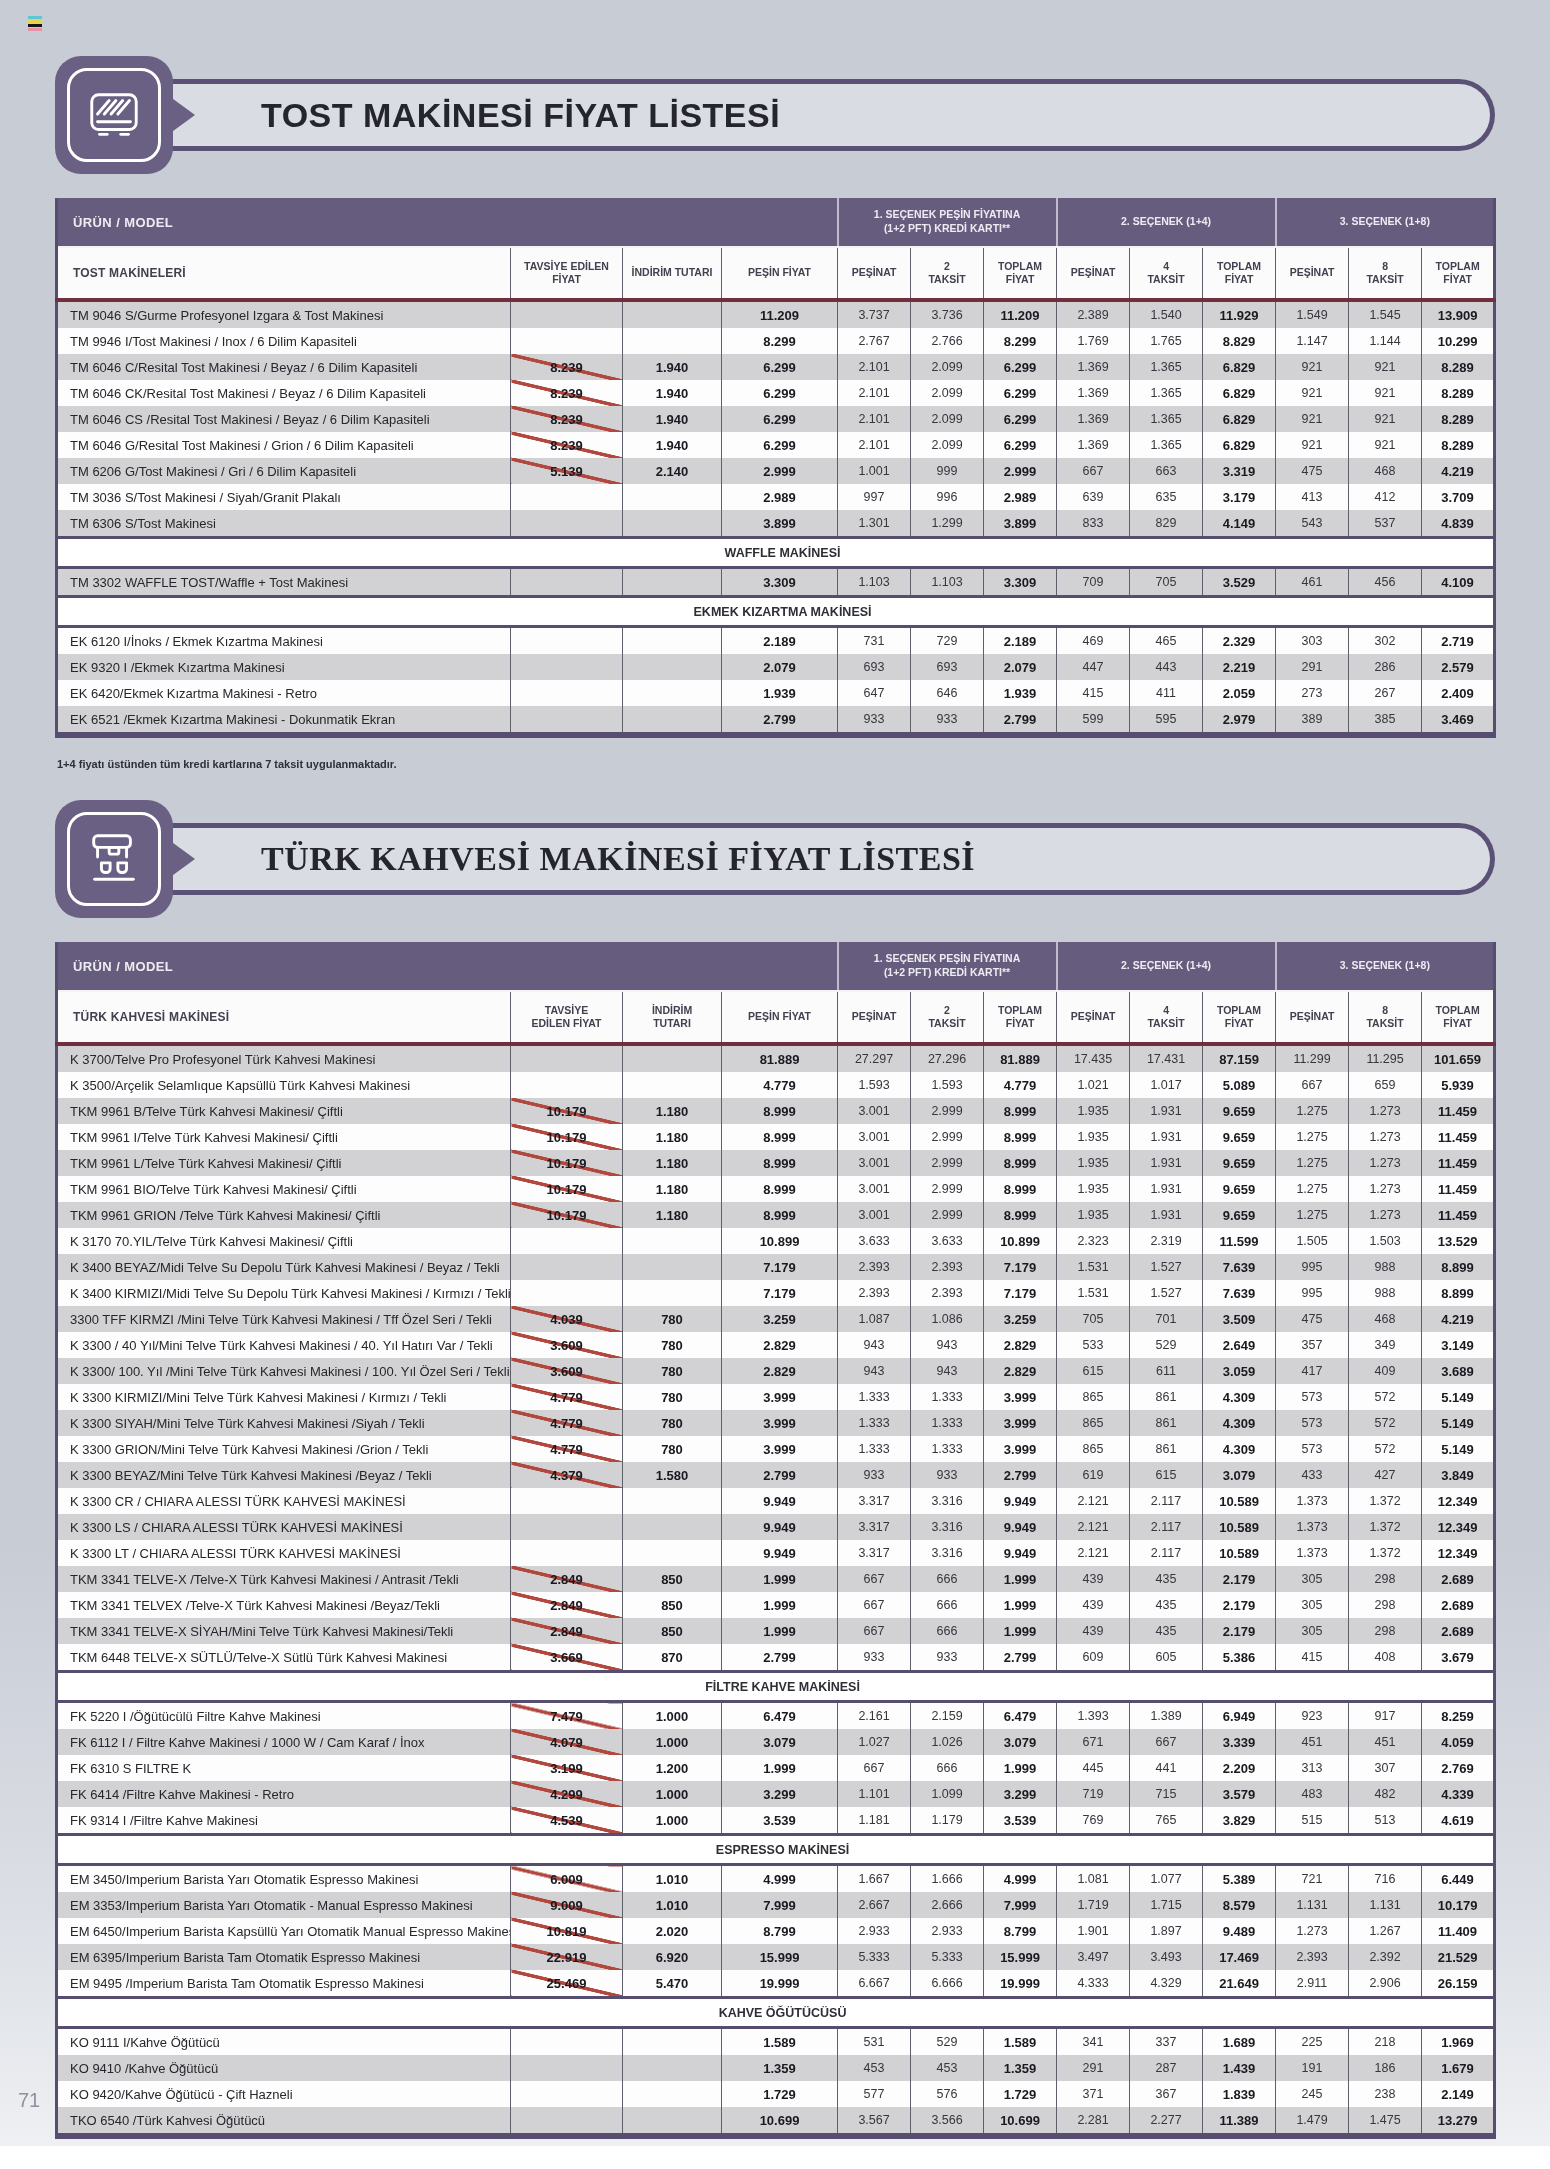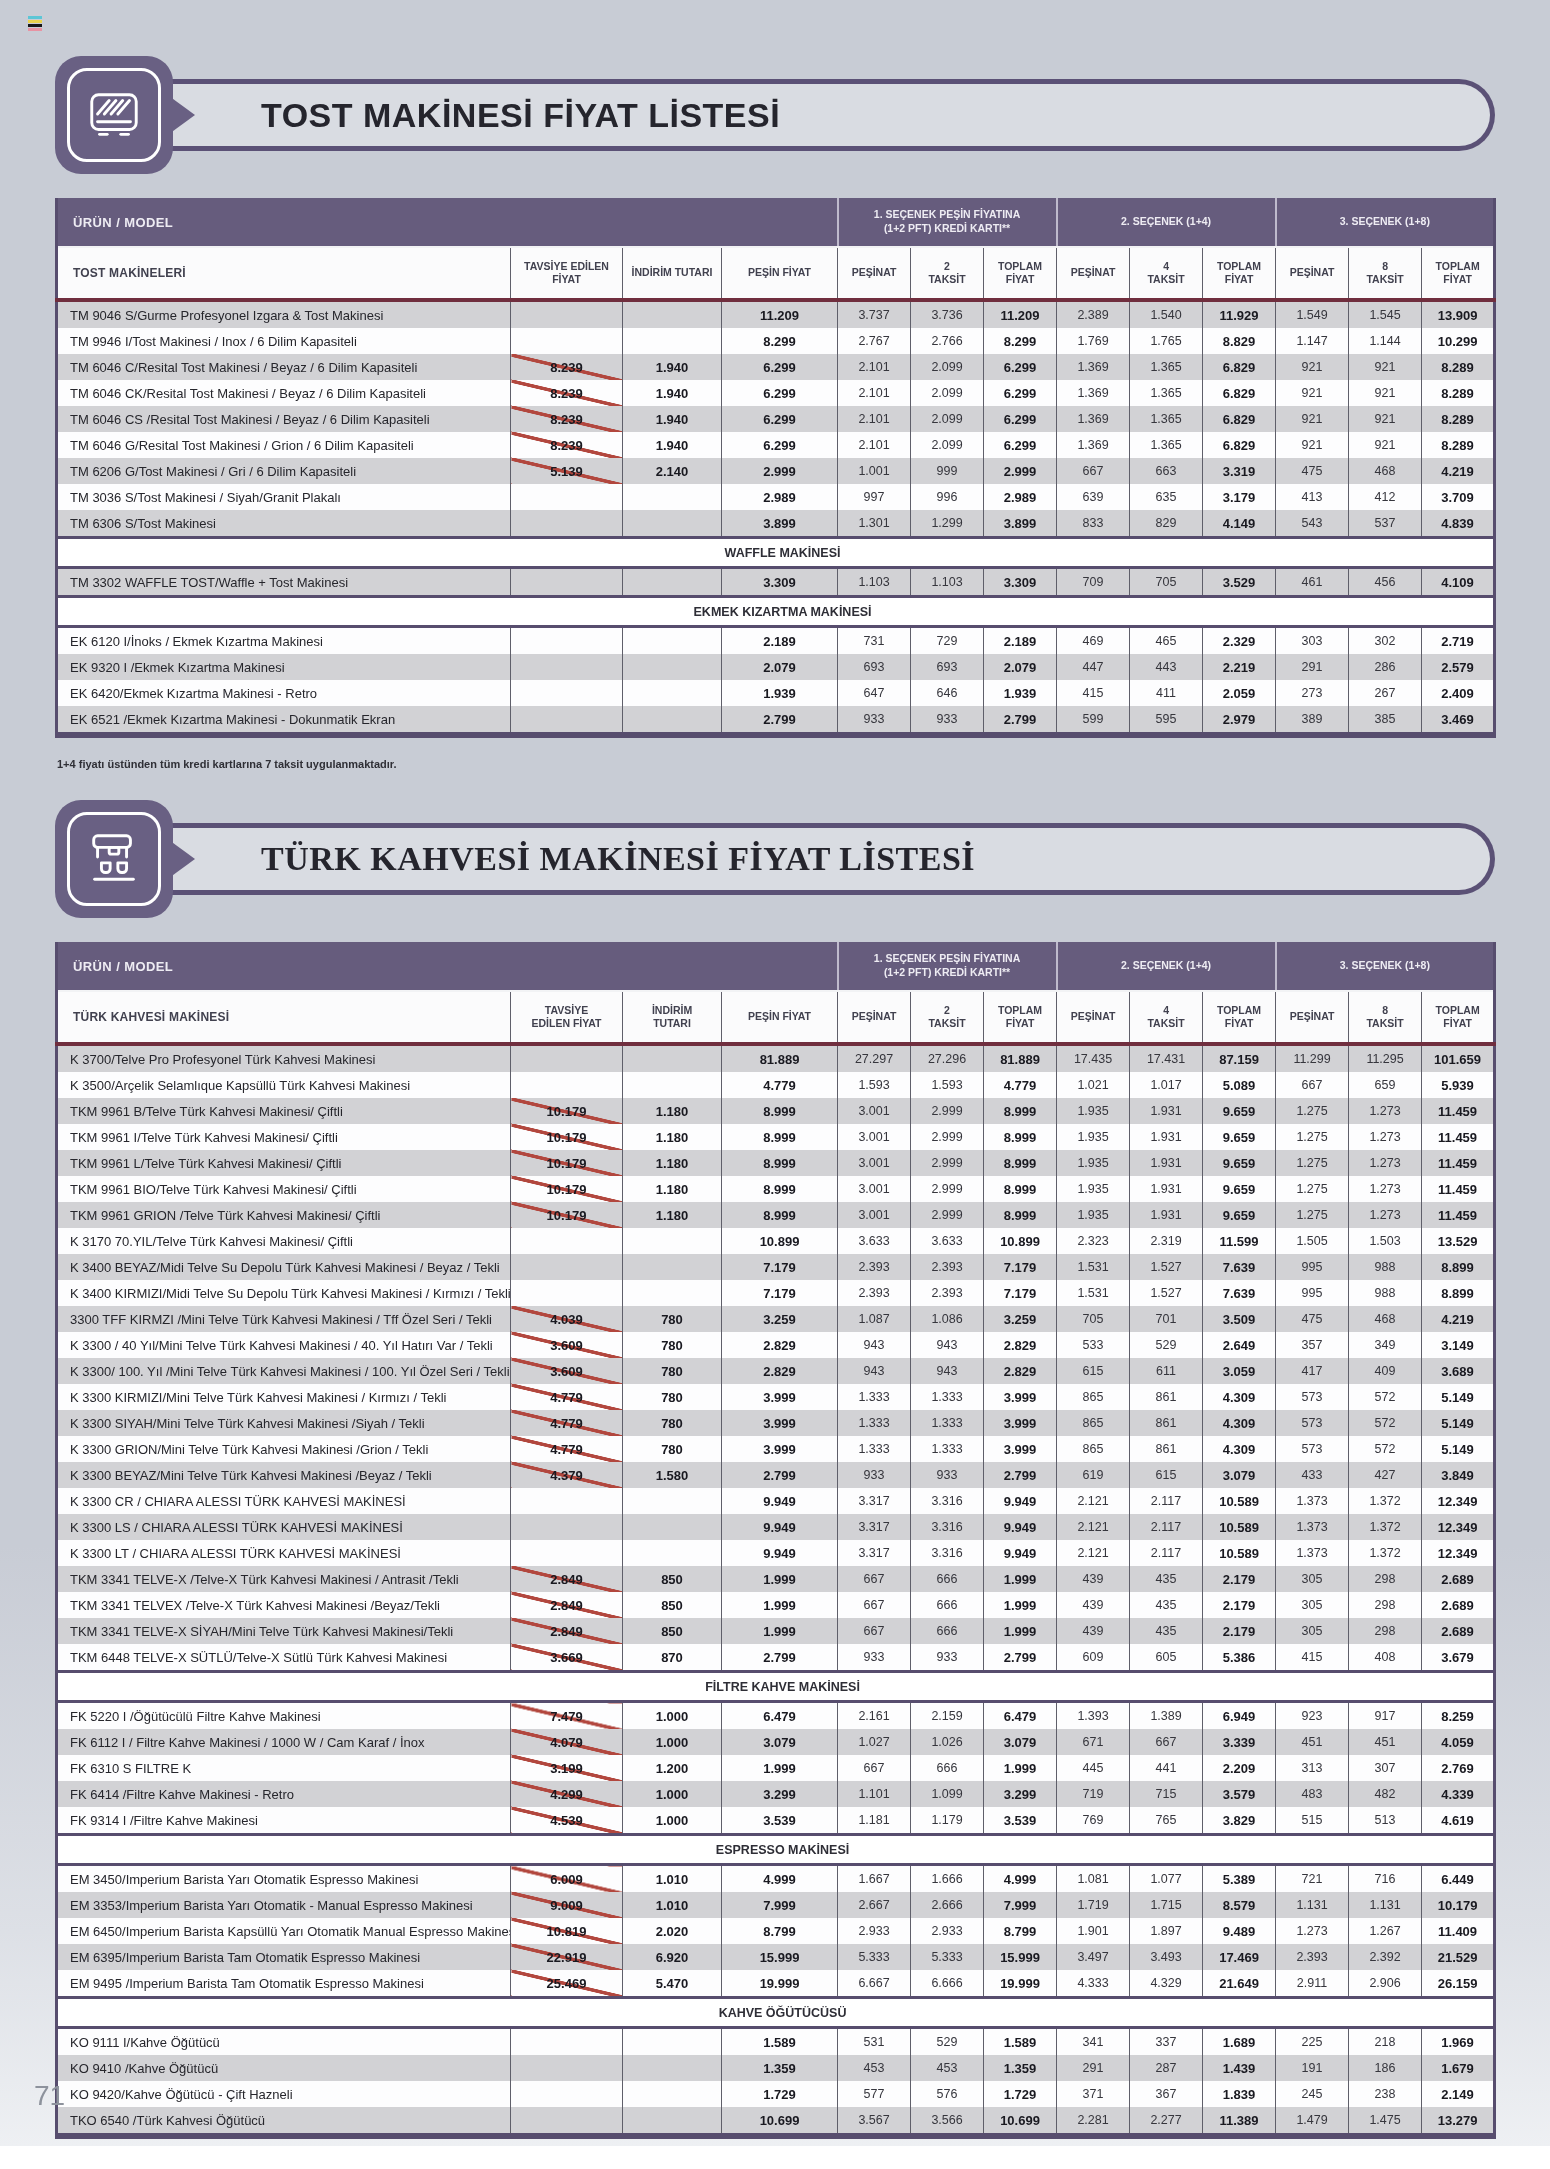--- a/index.html
+++ b/index.html
@@ -41,21 +41,21 @@
   td.product{position:relative;text-align:left;padding-left:12px;font-size:13px;font-weight:400;color:#26262c;
              white-space:nowrap;overflow:hidden;}
   td.strong{font-weight:700;color:#191920;font-size:13px;}
   td.struck{background-image:linear-gradient(to top right,transparent 44%,#b2473e 45%,#b2473e 51%,transparent 52%);}
   tr.section-row td{background:#ffffff;text-align:center;padding-left:16px;font-size:12.5px;font-weight:700;
                     color:#2e2e36;height:27px;border-top:3px solid #574d6e;border-bottom:3px solid #574d6e;}
 
   .note{margin:20px 57px 0;font-size:11px;font-weight:700;color:#2f2f36;}
   .footer-line{display:flex;justify-content:space-between;align-items:flex-start;margin:18px 57px 0;}
   .validity{font-size:19px;font-weight:700;color:#1f1f26;}
-  .page-num{position:absolute;left:34px;bottom:34px;font-size:28px;color:#8d929c;}
+  .page-num{position:absolute;left:18px;bottom:34px;font-size:20px;color:#8d929c;}
   svg{display:block;}
 </style>
 </head>
 <body>
 
 <div class="page">
 
   <div class="top-mark">
     <i class="tm1"></i>
       <i class="tm2"></i>

